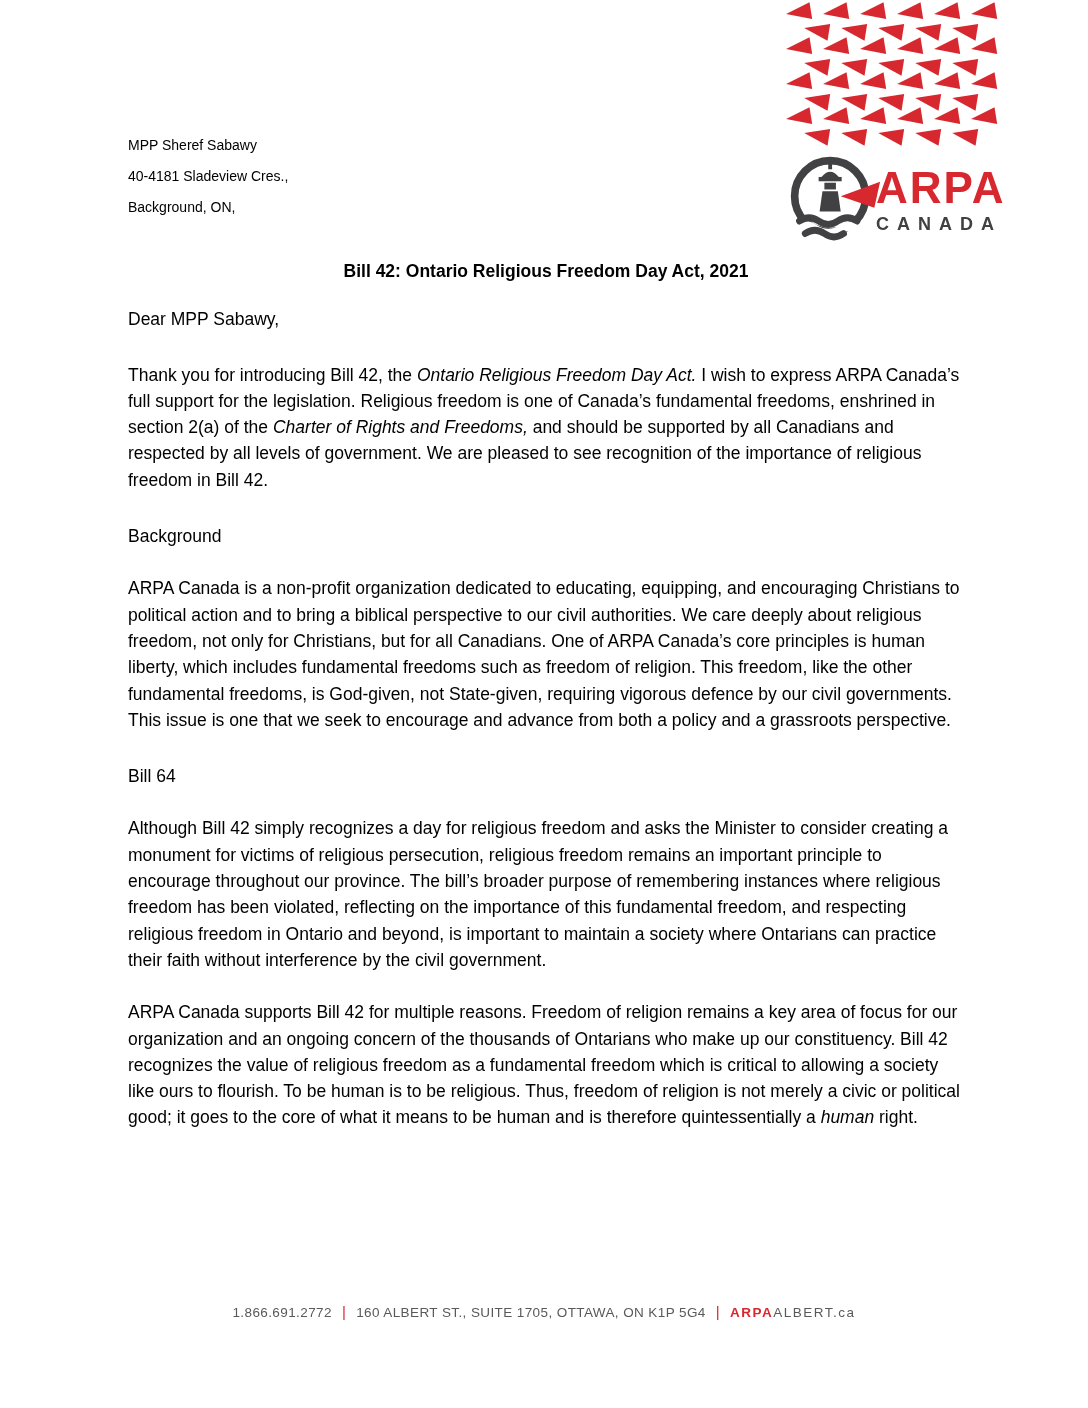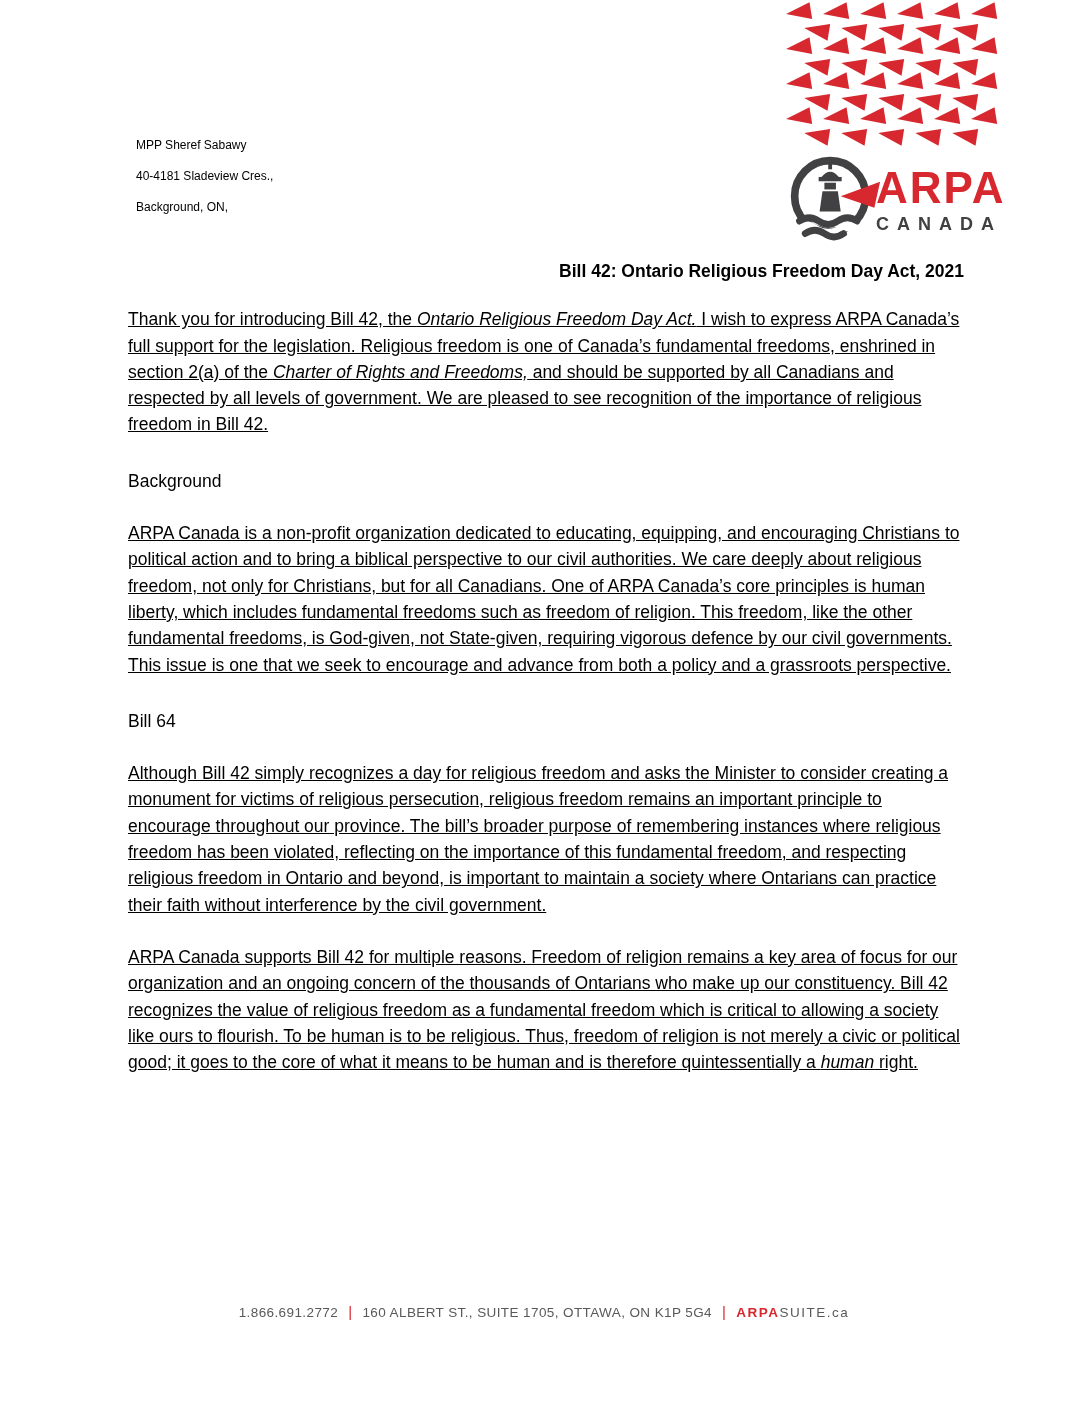--- a/index.html
+++ b/index.html
@@ -12,21 +12,21 @@
     position:relative;
     width:1088px;height:1408px;
     background:#ffffff;
     font-family:"Liberation Sans",sans-serif;
     color:#000;
     overflow:hidden;
   }
   
   .address{
     position:absolute;left:128px;top:130px;
-    font-size:12px;line-height:31px;margin-left:8px;
+    font-size:14px;line-height:31px;
   }
   
   .logo-block{position:absolute;top:4px;right:88px;width:214px;}
   .tri-pattern{position:relative;height:140px;width:214px;}
   .tri{
     position:absolute;width:0;height:0;
     border-top:8px solid transparent;
     border-bottom:9px solid transparent;
     border-right:25px solid var(--red);
   }
@@ -40,26 +40,26 @@
   .canada{
     font-size:18px;color:var(--dark);
     letter-spacing:8px;margin-top:4px;font-weight:bold;
   }
   
   .content{
     position:absolute;left:128px;top:258px;width:836px;
     font-size:17.5px;line-height:26.3px;
   }
   .title{
-    font-size:17.5px;font-weight:bold;text-align:right;
+    font-size:17.5px;font-weight:bold;text-align:center;
     margin:0 0 22px 0;
   }
   .salutation{margin:0 0 29px 0;}
   .heading{font-weight:normal;margin:30px 0 26px 0;}
-  .para{margin:0 0 26px 0;text-decoration:underline;}
+  .para{margin:0 0 26px 0;}
   .para em{font-style:italic;}
   
   .footer{
     position:absolute;left:0;right:0;top:1303px;
     text-align:center;
     font-size:13.5px;letter-spacing:0.4px;
     color:var(--gray);
   }
   .footer .pipe{color:var(--red);padding:0 10px;font-size:15px;}
   .footer .site-brand{color:var(--red);font-weight:bold;letter-spacing:1.5px;}
@@ -141,27 +141,28 @@
       </svg>
       <div class="logo-text">
         <span class="arpa">ARPA</span>
         <span class="canada">CANADA</span>
       </div>
     </div>
   </div>
 
   <div class="content">
     <h1 class="title">Bill 42: Ontario Religious Freedom Day Act, 2021</h1>
+    <p class="salutation">Dear MPP Sabawy,</p>
     <div id="letter-body">
         <p class="para"><span>Thank you for introducing Bill 42, the </span><em>Ontario Religious Freedom Day Act.</em><span> I wish to express ARPA Canada’s full support for the legislation. Religious freedom is one of Canada’s fundamental freedoms, enshrined in section 2(a) of the </span><em>Charter of Rights and Freedoms,</em><span> and should be supported by all Canadians and respected by all levels of government. We are pleased to see recognition of the importance of religious freedom in Bill 42.</span></p>
         <div class="heading">Background</div>
         <p class="para"><span>ARPA Canada is a non-profit organization dedicated to educating, equipping, and encouraging Christians to political action and to bring a biblical perspective to our civil authorities. We care deeply about religious freedom, not only for Christians, but for all Canadians. One of ARPA Canada’s core principles is human liberty, which includes fundamental freedoms such as freedom of religion. This freedom, like the other fundamental freedoms, is God-given, not State-given, requiring vigorous defence by our civil governments. This issue is one that we seek to encourage and advance from both a policy and a grassroots perspective.</span></p>
         <div class="heading">Bill 64</div>
         <p class="para"><span>Although Bill 42 simply recognizes a day for religious freedom and asks the Minister to consider creating a monument for victims of religious persecution, religious freedom remains an important principle to encourage throughout our province. The bill’s broader purpose of remembering instances where religious freedom has been violated, reflecting on the importance of this fundamental freedom, and respecting religious freedom in Ontario and beyond, is important to maintain a society where Ontarians can practice their faith without interference by the civil government.</span></p>
         <p class="para"><span>ARPA Canada supports Bill 42 for multiple reasons. Freedom of religion remains a key area of focus for our organization and an ongoing concern of the thousands of Ontarians who make up our constituency. Bill 42 recognizes the value of religious freedom as a fundamental freedom which is critical to allowing a society like ours to flourish. To be human is to be religious. Thus, freedom of religion is not merely a civic or political good; it goes to the core of what it means to be human and is therefore quintessentially a </span><em>human</em><span> right.</span></p>
       </div>
   </div>
 
   <div class="footer">
-    <span>1.866.691.2772</span><span class="pipe">|</span><span>160 ALBERT ST., SUITE 1705, OTTAWA, ON K1P 5G4</span><span class="pipe">|</span><span><span class="site-brand">ARPA</span><span class="site-rest">SUITE.ca</span></span>
+    <span>1.866.691.2772</span><span class="pipe">|</span><span>160 ALBERT ST., SUITE 1705, OTTAWA, ON K1P 5G4</span><span class="pipe">|</span><span><span class="site-brand">ARPA</span><span class="site-rest">ALBERT.ca</span></span>
   </div>
 
 </div>
 
 </body></html>

